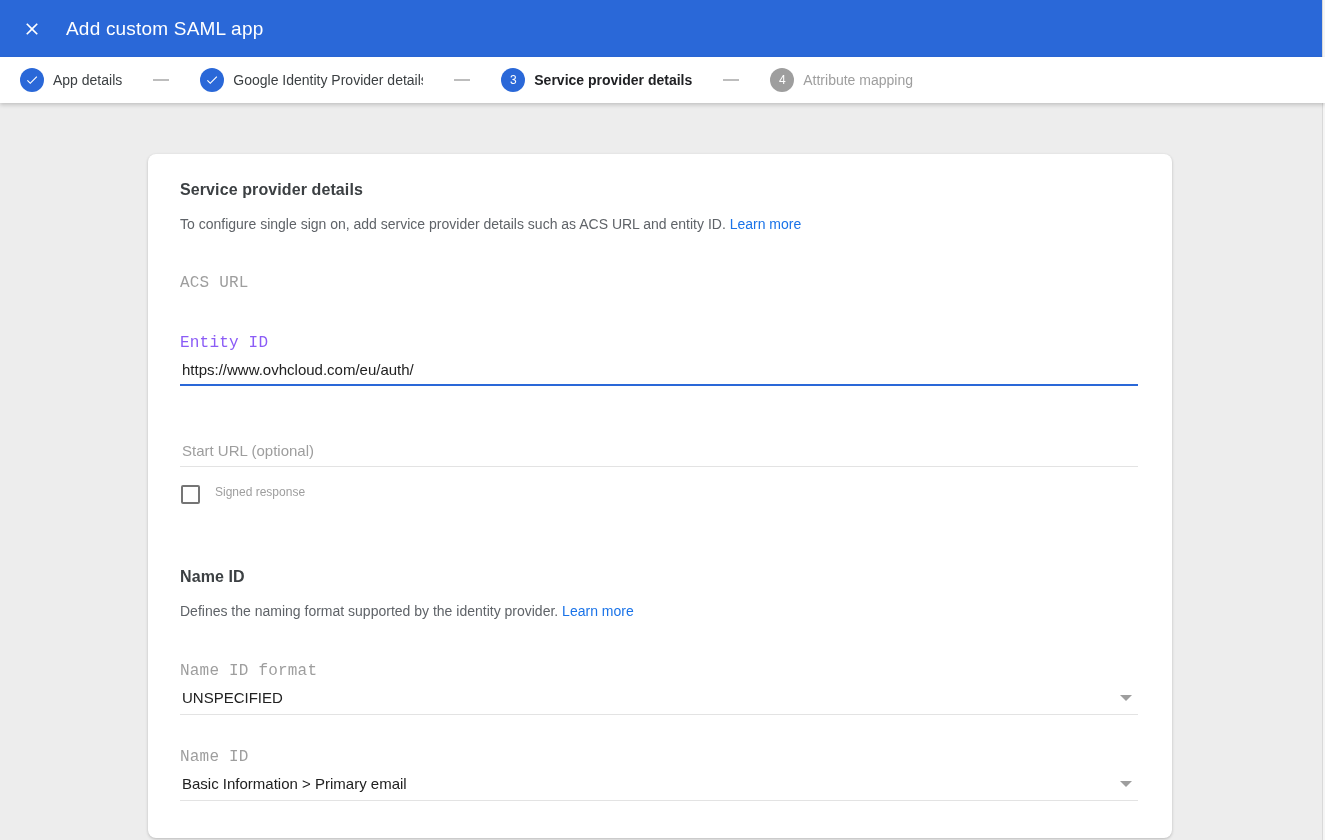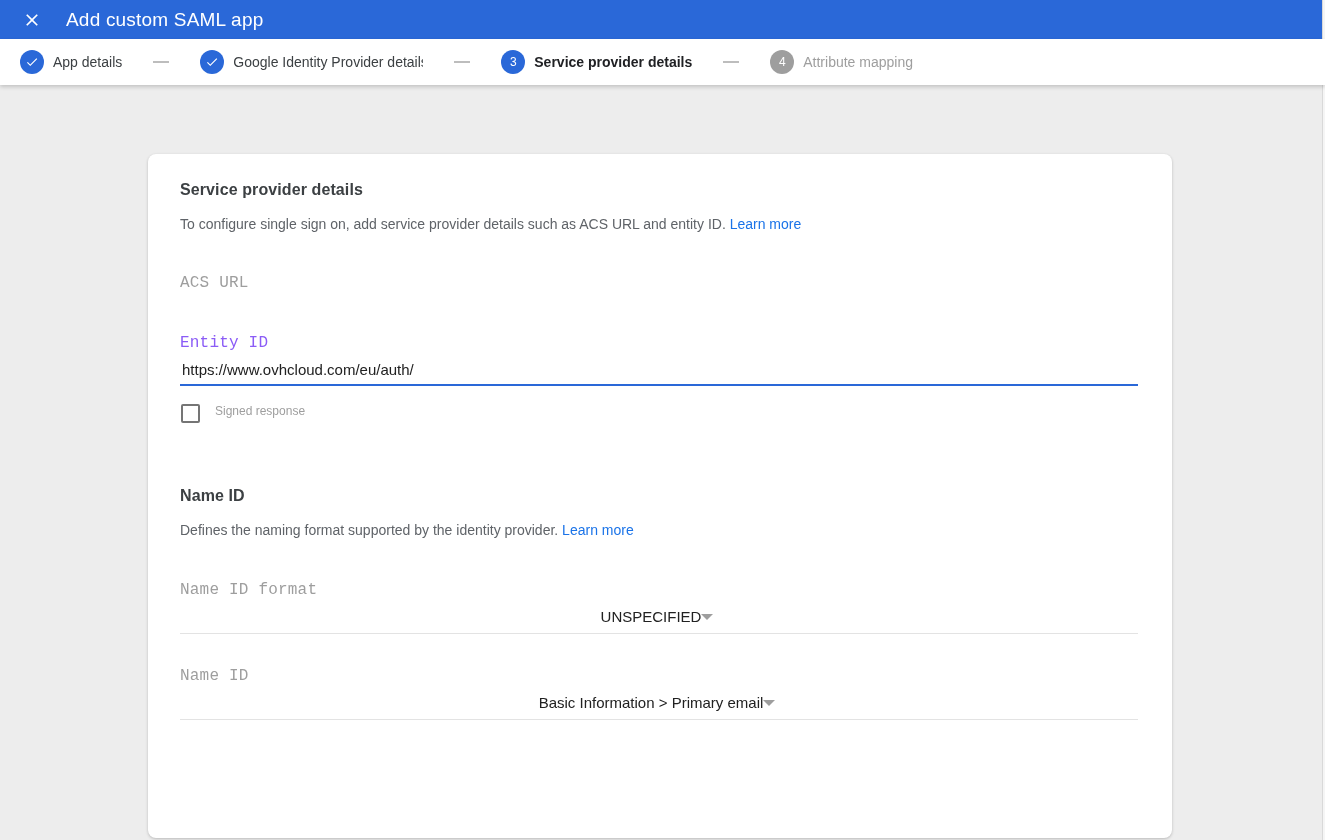--- a/index.html
+++ b/index.html
@@ -6,21 +6,21 @@
   html, body {
     width: 1325px; height: 840px;
     overflow: hidden;
     background: #ededed;
     font-family: "Liberation Sans", "DejaVu Sans", sans-serif;
     position: relative;
   }
 
   
   .app-header {
-    height: 39px;
+    height: 57px;
     background: #2a68d8;
     display: flex;
     align-items: center;
     padding: 0 24px 0 20px;
     color: #ffffff;
   }
   .close-btn {
     width: 24px; height: 24px;
     cursor: pointer;
     display: flex; align-items: center; justify-content: center;
@@ -152,21 +152,21 @@
   }
 
   .nameid-section { margin-top: 64px; }
 
   .select-field { margin-top: 43px; }
   .select-field.second { margin-top: 33px; }
   .select-control {
     width: 958px;
     display: flex;
     align-items: center;
-    justify-content: center;
+    justify-content: space-between;
     border-bottom: 1px solid #e3e3e3;
     padding: 9px 2px 8px 2px;
     cursor: pointer;
   }
   .select-value {
     font-size: 15px;
     color: #212121;
   }
   .dd-arrow {
     width: 0; height: 0;
@@ -238,20 +238,23 @@
 
   <div class="field">
     <div class="field-label">ACS URL</div>
   </div>
 
   <div class="field">
     <div class="field-label focused">Entity ID</div>
     <input class="text-input focused" type="text" value="https://www.ovhcloud.com/eu/auth/" style="">
   </div>
 
+  <div class="field start-url">
+    <input class="text-input" type="text" placeholder="Start URL (optional)" style="">
+  </div>
 
   <div class="checkbox-row">
     <div class="checkbox"></div>
     <div class="checkbox-label">Signed response</div>
   </div>
 
   <div class="nameid-section">
     <div class="section-title">Name ID</div>
     <div class="section-desc">
       <span>Defines the naming format supported by the identity provider.</span>

